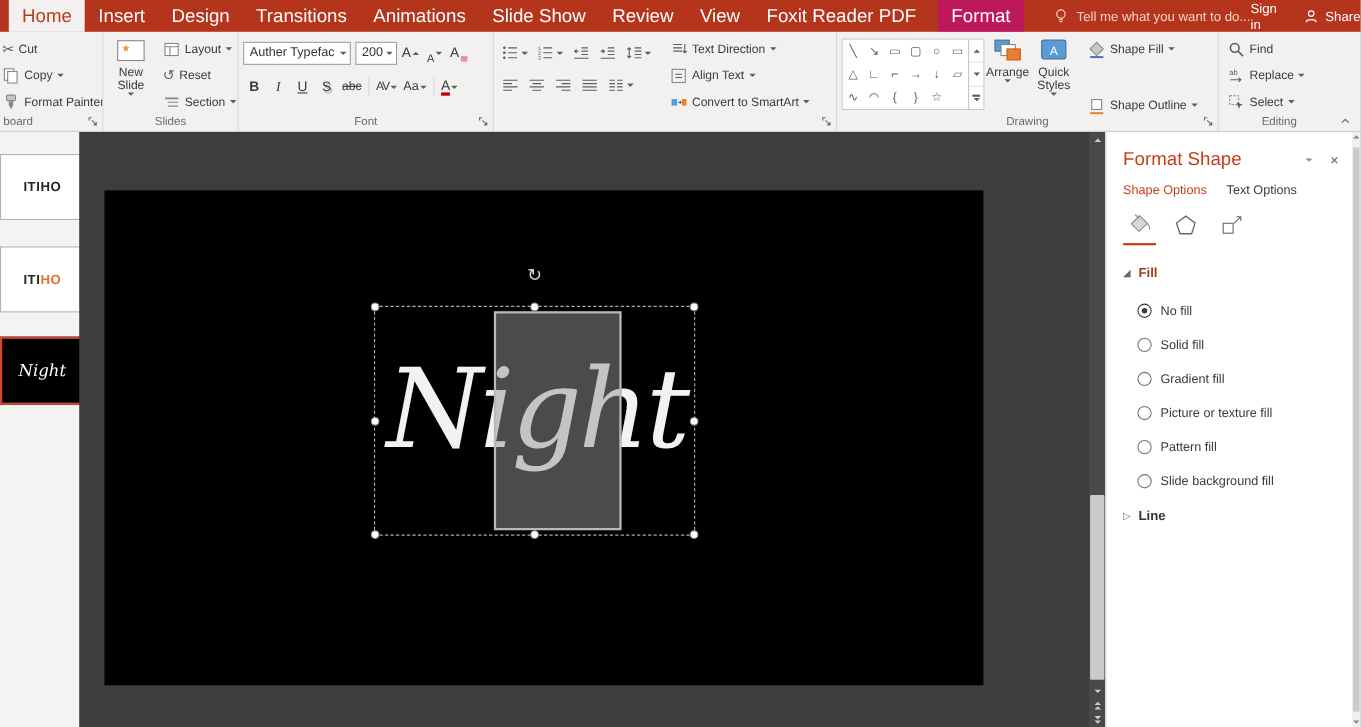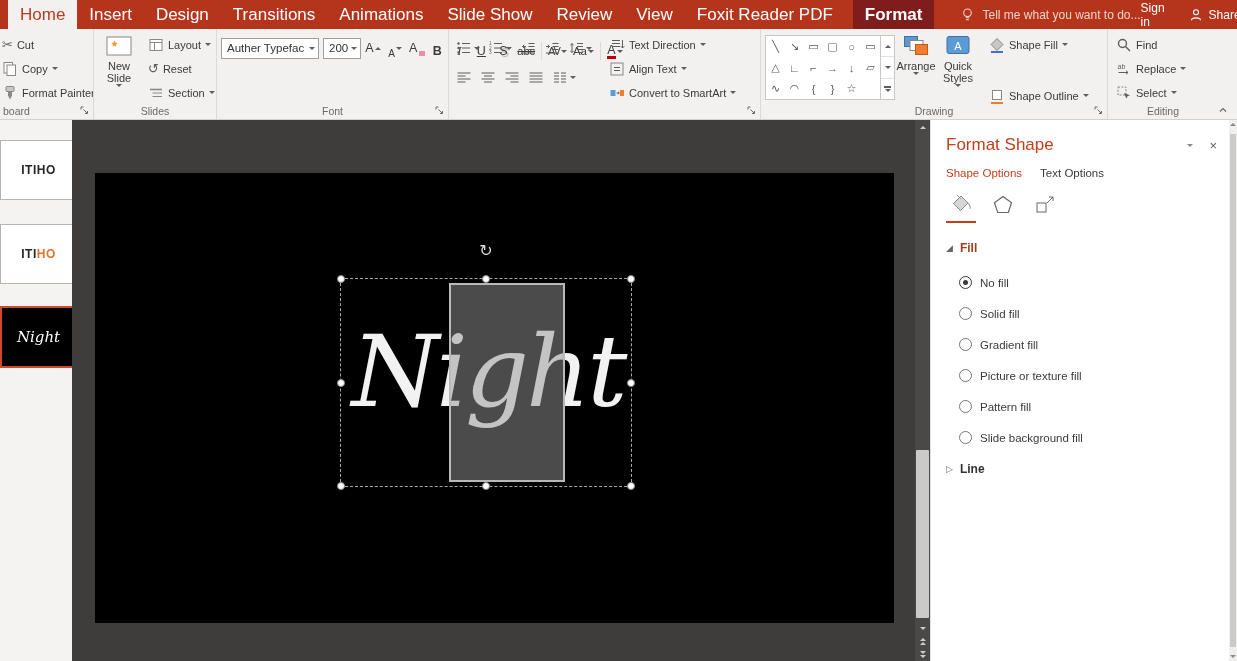--- a/index.html
+++ b/index.html
@@ -4,21 +4,21 @@
 <style>
   *{margin:0;padding:0;box-sizing:border-box;}
   html,body{width:1237px;height:661px;}
   body{font-family:"Liberation Sans","DejaVu Sans",sans-serif;font-size:11px;color:#3b3a39;background:#fff;overflow:hidden;position:relative;cursor:default;}
   svg{display:block;}
 
   
   .tabbar{position:absolute;left:0;top:0;width:100%;height:29px;background:#b4351c;display:flex;align-items:stretch;color:#fff;padding-left:8px;}
   .tab{display:flex;align-items:center;padding:0 12px;font-size:17px;white-space:nowrap;}
   .tab.active{background:#f3f1f0;color:#b93b1e;}
-  .tab.contextual{background:#7f1d1d;margin-left:8px;font-weight:bold;}
+  .tab.contextual{background:#be185d;margin-left:8px;}
   .tellme{display:flex;align-items:center;gap:7px;margin-left:26px;font-size:12px;color:#f3d2c8;white-space:nowrap;}
   .tb-right{margin-left:auto;display:flex;align-items:center;gap:24px;padding-right:16px;font-size:12px;}
   .share{display:flex;align-items:center;gap:6px;}
 
   
   .ribbon{position:absolute;left:0;top:29px;width:100%;height:91px;background:#f3f1f0;border-bottom:1px solid #d3d1cf;display:flex;}
   .rgroup{position:relative;height:100%;border-right:1px solid #dcdad8;padding:2px 3px 16px 4px;display:flex;align-items:flex-start;}
   .glabel{position:absolute;left:0;right:0;bottom:2px;text-align:center;font-size:10.5px;color:#6b6967;}
   .launcher{position:absolute;right:2px;bottom:2px;width:13px;height:13px;display:flex;align-items:center;justify-content:center;}
   .gcol{display:flex;flex-direction:column;gap:1px;padding-top:2px;}
@@ -28,21 +28,21 @@
   .crt{display:inline-block;width:0;height:0;border-left:3px solid transparent;border-right:3px solid transparent;border-top:3.5px solid #5f5d5b;}
   .crt.cup{border-top:none;border-bottom:3.5px solid #5f5d5b;}
   .crt.lt{border-top-color:#cfcecd;}
   .crt.lt.cup{border-bottom-color:#cfcecd;border-top-color:transparent;}
   .gi{font-size:13px;color:#5f5d5b;line-height:14px;}
 
   .g-clipboard{width:94px;overflow:hidden;}
   .g-clipboard .gcol{margin-left:-6px;}
   .g-clipboard .glabel{text-align:left;padding-left:3px;}
   .g-slides{width:123px;}
-  .g-font{width:232px;flex-direction:row;}
+  .g-font{width:232px;flex-direction:column;}
   .frow1{display:flex;align-items:center;gap:2px;padding-top:6px;}
   .combo{display:flex;align-items:center;background:#fff;border:1px solid #a19f9d;height:21px;padding:0 3px 0 5px;font-size:11.5px;color:#333;}
   .fontname{width:98px;justify-content:space-between;}
   .fontsize{width:38px;justify-content:space-between;margin-left:2px;}
   .tbtn{display:flex;align-items:center;justify-content:center;min-width:20px;height:22px;padding:0 2px;font-size:12.5px;color:#3b3a39;gap:1px;}
   .frow2{display:flex;align-items:center;gap:2px;margin-top:9px;}
   .bB{font-weight:bold;}
   .bI{font-style:italic;font-family:"Liberation Serif",serif;}
   .bU{text-decoration:underline;}
   .bS{text-shadow:1.5px 1.5px 1px #b0b0b0;}
@@ -96,21 +96,21 @@
   .h-bl{left:-4px;bottom:-4px}.h-bm{left:calc(50% - 4px);bottom:-4px}.h-br{right:-4px;bottom:-4px}
   .rotate{position:absolute;left:50%;top:-36px;transform:translateX(-50%);color:#d9d9d9;font-size:16px;line-height:16px;}
 
   .cscroll{width:15px;background:#4a4948;position:relative;}
   .cs-top{position:absolute;top:0;left:0;right:0;height:14px;display:flex;align-items:center;justify-content:center;}
   .cthumb{position:absolute;left:1px;width:13px;top:330px;height:168px;background:#cbcac9;border-radius:1px;}
   .cbtns{position:absolute;bottom:0;left:0;right:0;display:flex;flex-direction:column;}
   .cbtn{height:13px;display:flex;flex-direction:column;align-items:center;justify-content:center;gap:1px;}
 
   
-  .pane{width:299px;background:#fff;position:relative;padding-left:15px;border-left:1px solid #e1dfdd;}
+  .pane{width:224px;background:#fff;position:relative;padding-left:15px;border-left:1px solid #e1dfdd;}
   .pane-title{margin-top:15px;font-size:17px;color:#c43e1c;}
   .pane-ctrls{position:absolute;top:18px;right:12px;display:flex;gap:16px;align-items:center;color:#605e5c;font-size:13px;}
   .pane-tabs{margin-top:12px;display:flex;gap:18px;font-size:11.5px;}
   .pt-active{color:#c43e1c;}
   .pt{color:#3b3a39;}
   .cat-icons{margin-top:14px;display:flex;gap:12px;}
   .cat{width:30px;padding-bottom:4px;display:flex;justify-content:center;border-bottom:2px solid transparent;}
   .cat.sel{border-bottom-color:#c43e1c;}
   .sec-head{margin-top:18px;display:flex;align-items:center;gap:7px;font-size:12px;font-weight:bold;}
   .sec-fill{color:#a03d1e;}

